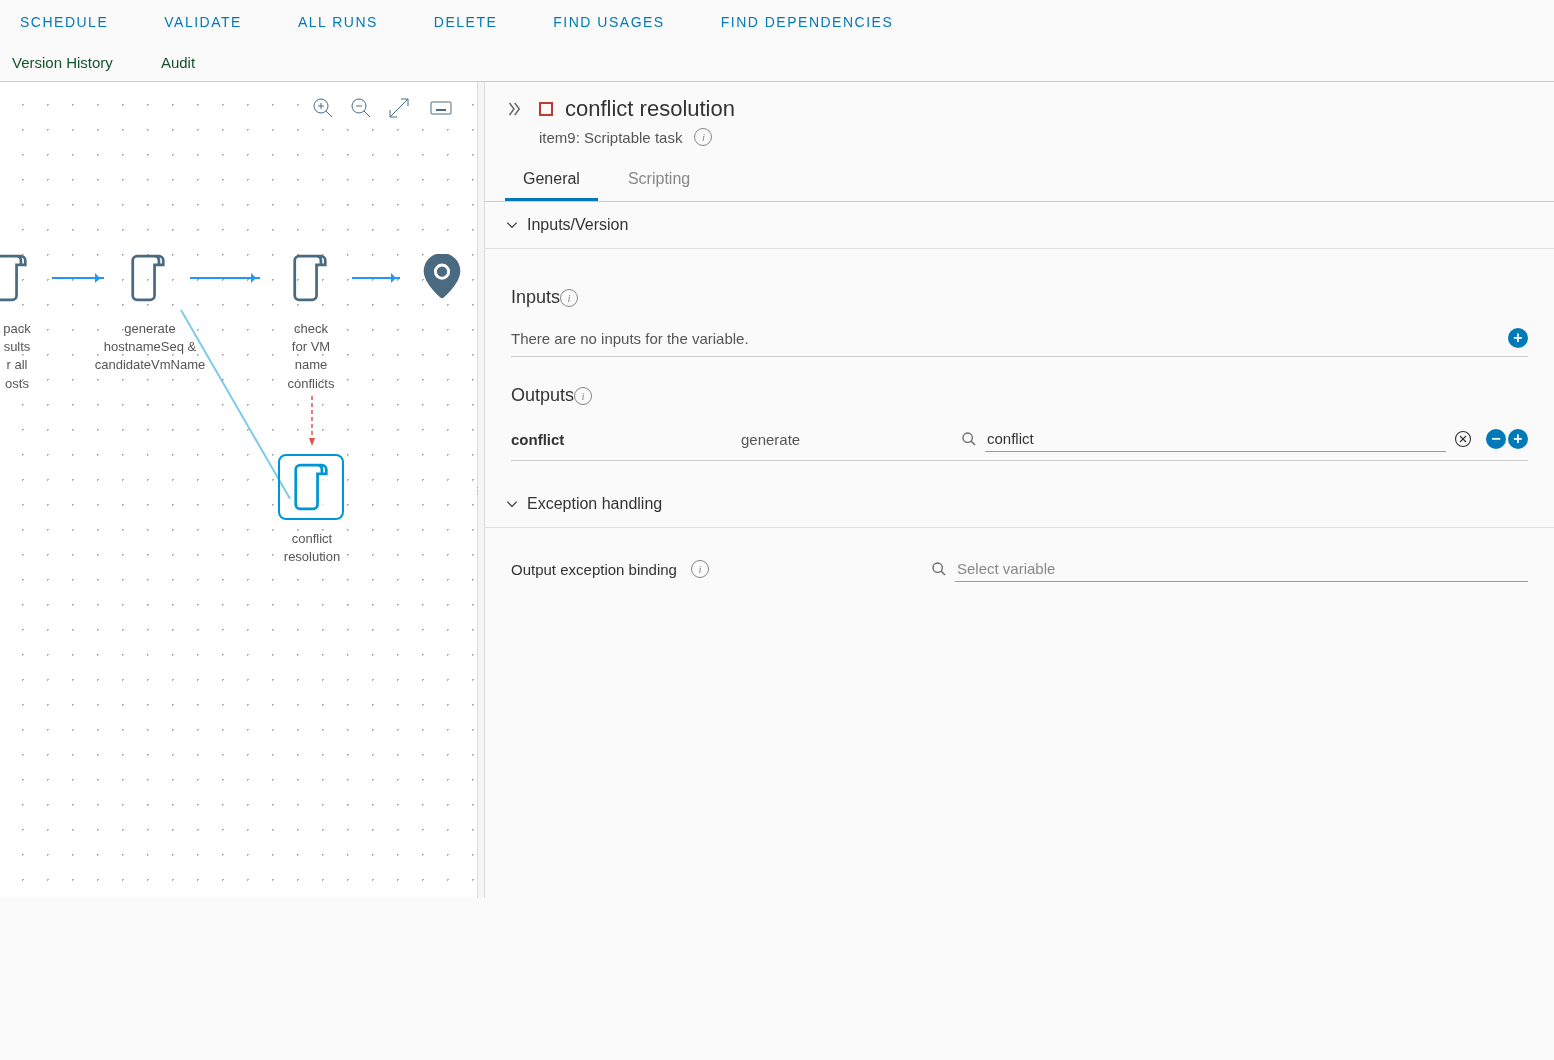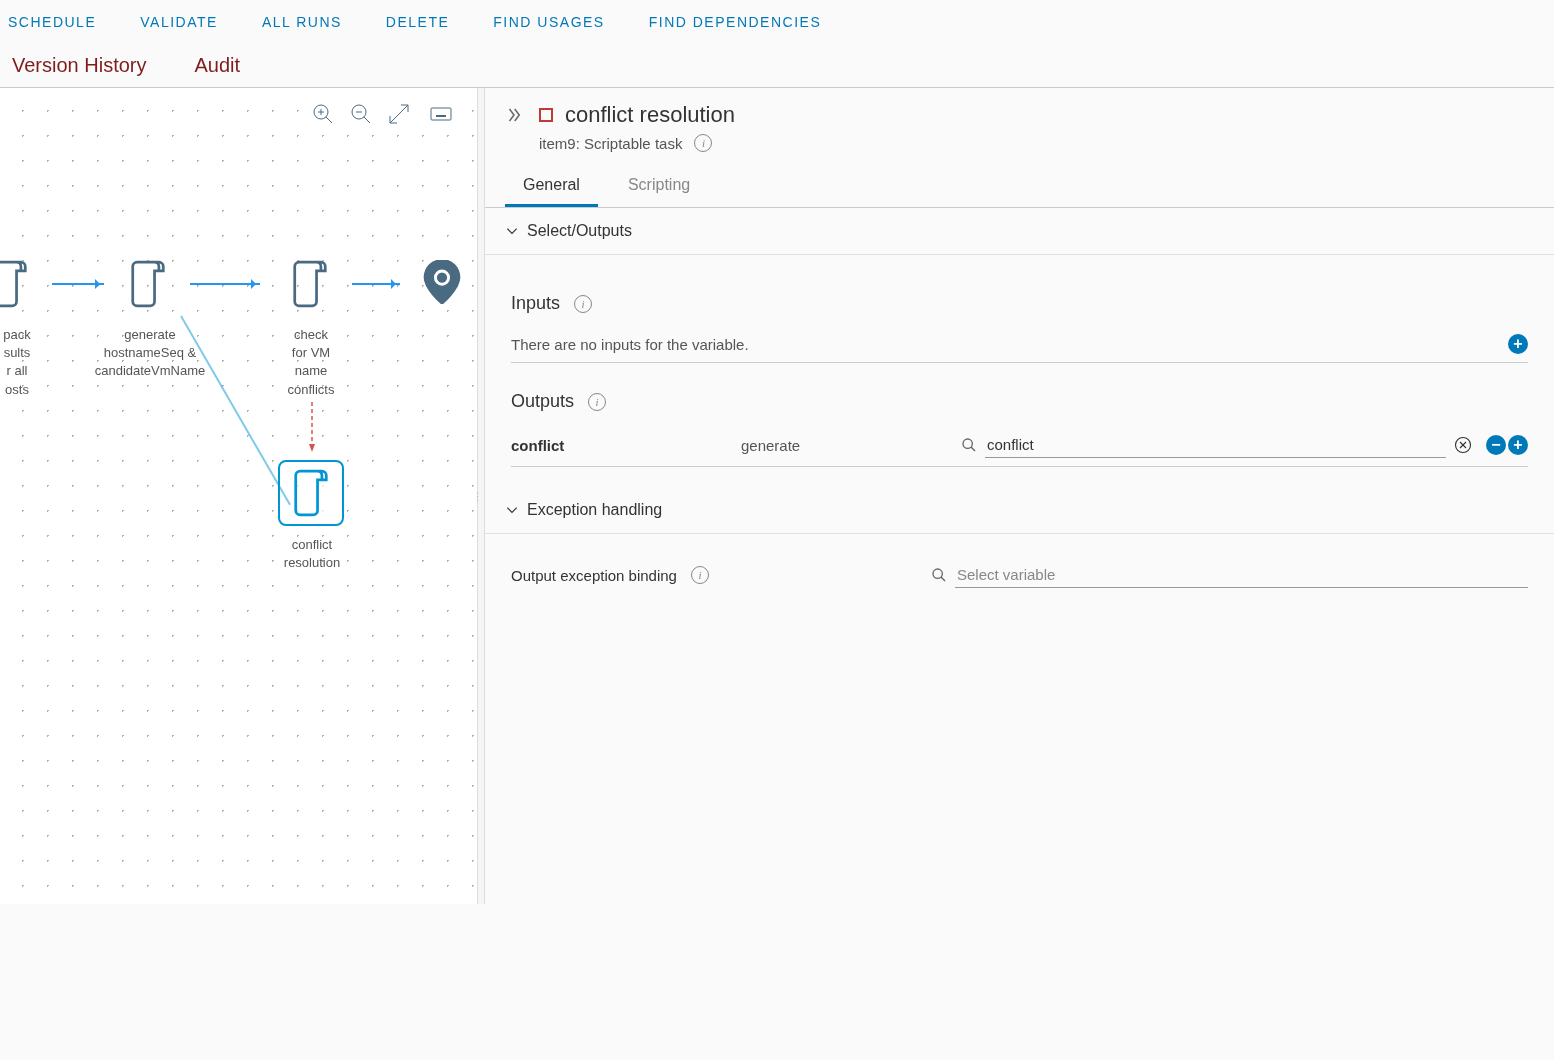--- a/index.html
+++ b/index.html
@@ -1,22 +1,22 @@
 <!DOCTYPE html>
 <html><head>
 <meta charset="utf-8">
 <style>
 * { box-sizing: border-box; margin: 0; padding: 0; }
 body { font-family: -apple-system, BlinkMacSystemFont, "Segoe UI", Helvetica, Arial, sans-serif; background: #fafafa; color: #333; font-size: 14px; }
 
-.toolbar { display: flex; gap: 44px; padding: 14px 8px; background: #fafafa; }
+.toolbar { display: flex; gap: 56px; padding: 14px 20px; background: #fafafa; }
 .toolbar a { color: #0079b8; font-weight: 500; letter-spacing: 1.5px; font-size: 14px; text-decoration: none; cursor: pointer; }
 
 .subtabs { display: flex; gap: 48px; padding: 10px 12px 0; border-bottom: 1px solid #ccc; }
-.subtabs a { color: #7f1d1d; font-size: 20px; padding-bottom: 10px; cursor: pointer; text-align: right; }
+.subtabs a { color: #14532d; font-size: 15px; padding-bottom: 10px; cursor: pointer; text-align: right; }
 
 .main { display: flex; height: 816px; }
 
 .canvas-wrap { width: 477px; position: relative; overflow: hidden; background: #fff;
   background-image: radial-gradient(circle, #b0b0b0 1px, transparent 1px);
   background-size: 25px 25px; background-position: 10px 10px; }
 .canvas-toolbar { position: absolute; top: 8px; right: 10px; display: flex; gap: 14px; align-items: center; background: #fff; padding: 6px 10px; }
 .canvas-toolbar svg { width: 24px; height: 24px; stroke: #4a6a82; fill: none; cursor: pointer; }
 
 .node { position: absolute; width: 60px; height: 56px; display: flex; align-items: center; justify-content: center; }
@@ -46,21 +46,21 @@
 .info-icon { width: 18px; height: 18px; border: 1.5px solid #888; border-radius: 50%; display: inline-flex; align-items: center; justify-content: center; font-size: 11px; color: #888; font-style: italic; font-family: Georgia, serif; }
 
 .tabs { display: flex; gap: 12px; border-bottom: 1px solid #ccc; padding: 0 20px; }
 .tabs .tab { padding: 10px 18px; font-size: 16px; color: #888; cursor: pointer; border-bottom: 3px solid transparent; }
 .tabs .tab.active { color: #333; border-bottom-color: #0079b8; }
 
 .section-header { display: flex; align-items: center; gap: 8px; padding: 14px 20px; font-size: 16px; color: #333; font-weight: 500; cursor: pointer; border-bottom: 1px solid #e0e0e0; }
 .chevron { width: 14px; height: 14px; stroke: #333; stroke-width: 2; fill: none; }
 
 .section-body { padding: 20px 26px; }
-.section-label { font-size: 18px; color: #333; display: flex; align-items: center; gap: 14px; margin: 18px 0 12px; }
+.section-label { font-size: 18px; color: #333; display: flex; align-items: center; margin: 18px 0 12px; }
 .empty-text { color: #555; font-size: 15px; }
 .row { display: flex; align-items: center; padding: 8px 0; border-bottom: 1px solid #ccc; }
 .row.nobb { border-bottom: none; }
 .row .c1 { width: 230px; font-size: 15px; font-weight: 600; color: #333; }
 .row .c1.nw { font-weight: 500; }
 .row .c2 { width: 220px; font-size: 15px; color: #555; }
 .row .c3 { flex: 1; display: flex; align-items: center; gap: 8px; }
 .search-input { flex: 1; border: none; border-bottom: 1px solid #999; background: transparent; font-size: 15px; padding: 4px 2px; outline: none; color: #333; }
 .search-input::placeholder { color: #888; }
 .search-icon { width: 16px; height: 16px; stroke: #666; fill: none; stroke-width: 2; }
@@ -194,21 +194,21 @@
     <div class="tabs">
       <div class="tab active">General</div>
       <div class="tab">Scripting</div>
     </div>
 
 
     <div class="section-header">
       <svg class="chevron" viewBox="0 0 24 24">
           <path d="M4 8l8 8 8-8"></path>
         </svg>
-      <span>Select/Outputs</span>
+      <span>Inputs/Version</span>
     </div>
 
     <div class="section-body">
       <div class="section-label">
         <span>Inputs</span>
         <span class="info-icon">i</span>
       </div>
       <div class="row">
         <div class="empty-text" style="flex:1">There are no inputs for the variable.</div>
         <div class="c4">

